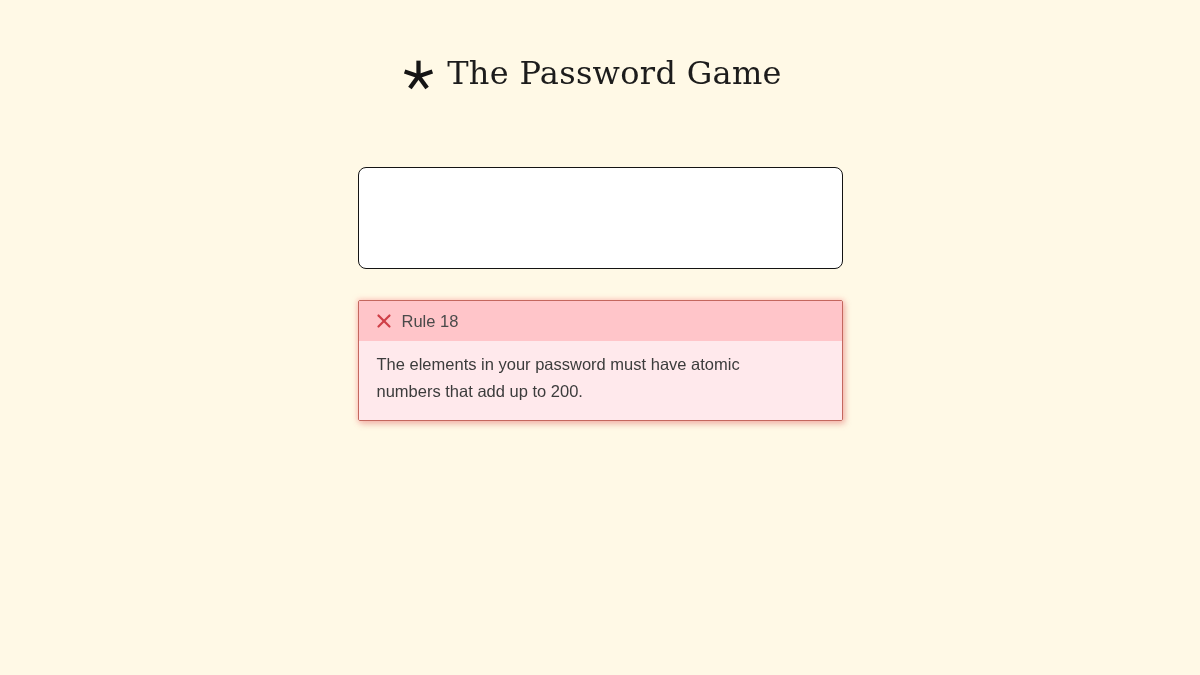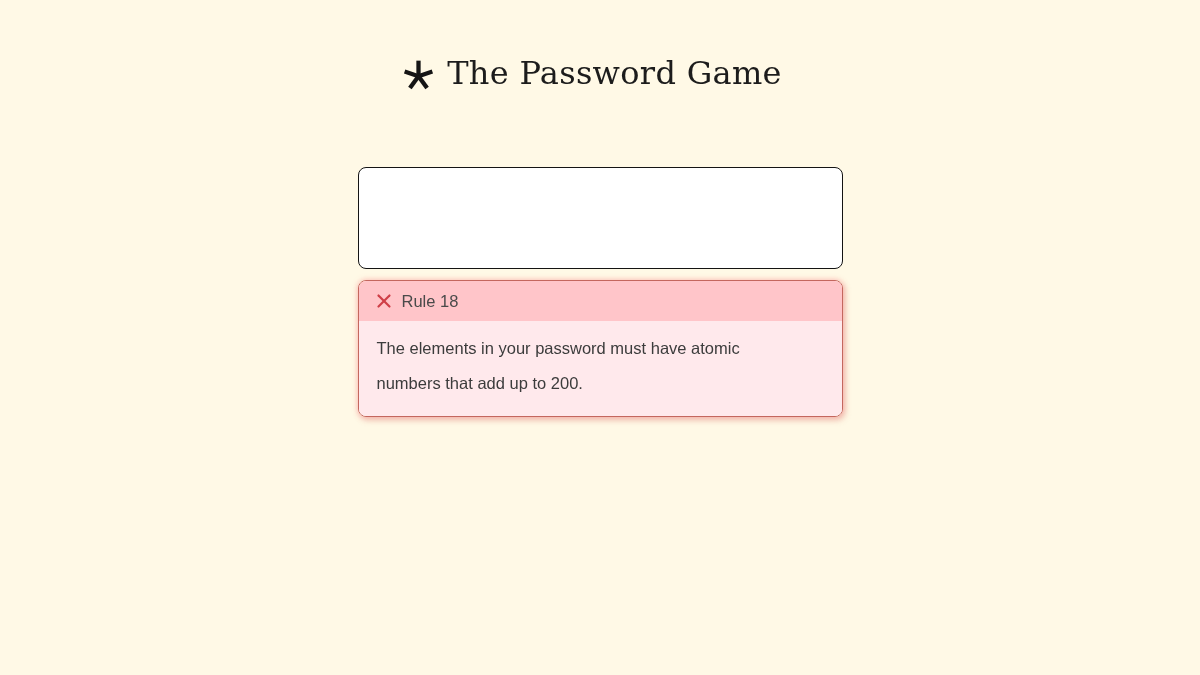--- a/index.html
+++ b/index.html
@@ -54,23 +54,23 @@
     border: 1.5px solid #141414;
     border-radius: 8px;
     padding: 12px 14px;
     font-size: 20px;
     color: #222;
     cursor: text;
     outline: none;
     overflow: hidden;
   }
   .rule-card {
-    margin-top: 11px;
+    margin-top: 31px;
     border: 1.5px solid #c4675e;
-    border-radius: 8px;
+    border-radius: 2px;
     overflow: hidden;
     box-shadow: 0 0 5px 1px rgba(255, 160, 160, 0.5),
                 2px 3px 6px rgba(205, 95, 85, 0.35);
   }
   .rule-header {
     background: #FFC5C9;
     display: flex;
     align-items: center;
     gap: 10px;
     padding: 11px 17px 10px 17px;
@@ -82,21 +82,21 @@
     height: 16px;
     flex: 0 0 auto;
   }
   .rule-body {
     background: #FFE9EC;
     padding: 10px 18px 15px 18px;
   }
   .rule-text {
     margin: 0;
     font-size: 16.5px;
-    line-height: 35px;
+    line-height: 27px;
     color: #3c3c3c;
     max-width: 408px;
   }
 </style>
 </head>
 <body>
 
 <header class="page-header">
   <h1 class="game-title">
     <svg class="star-icon" viewBox="0 0 100 100" aria-hidden="true">

